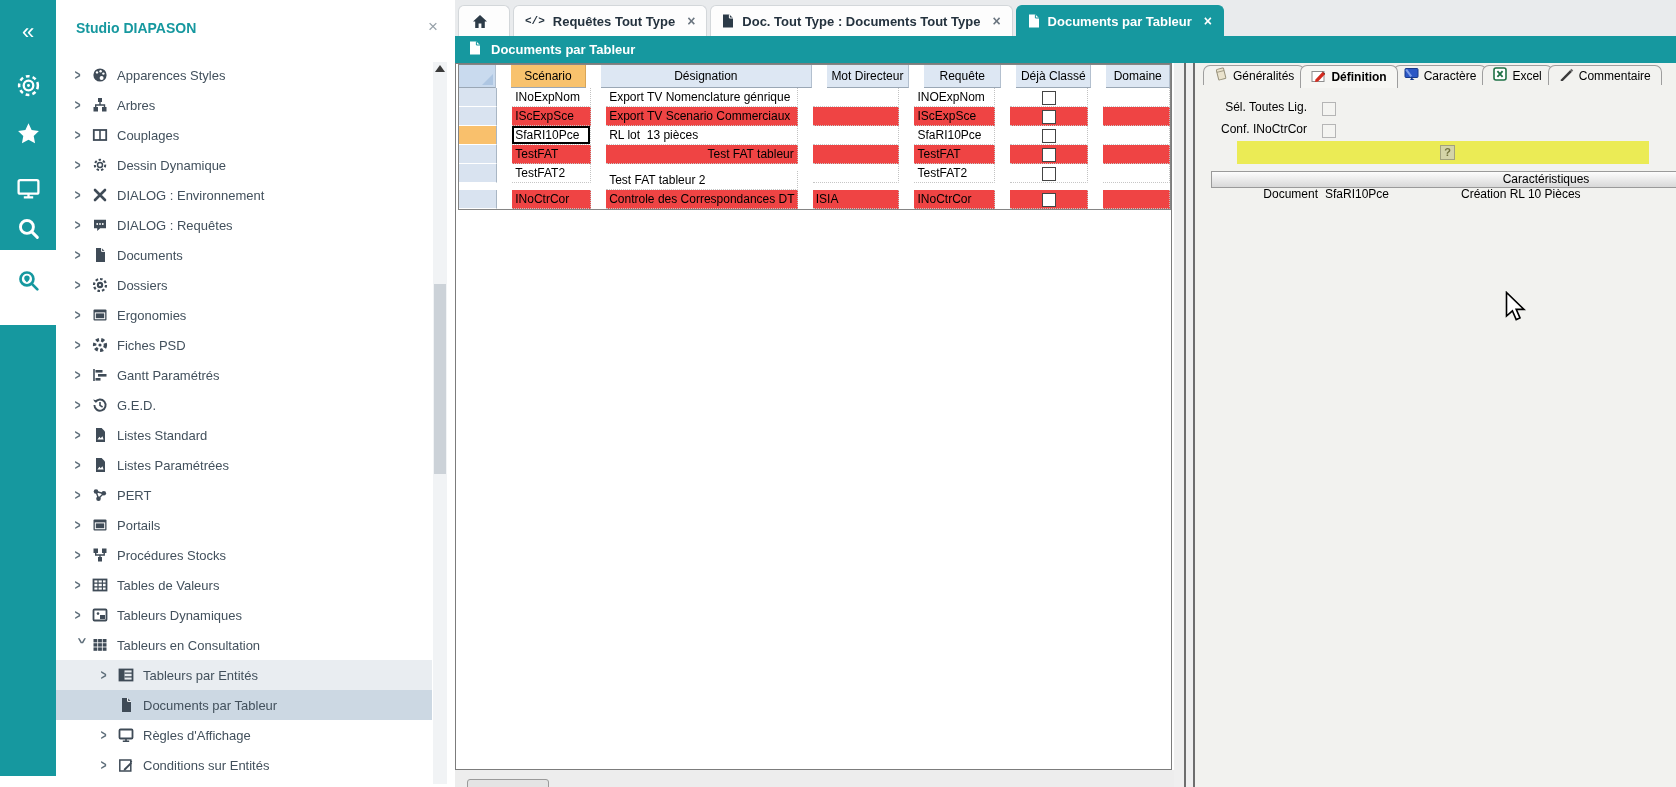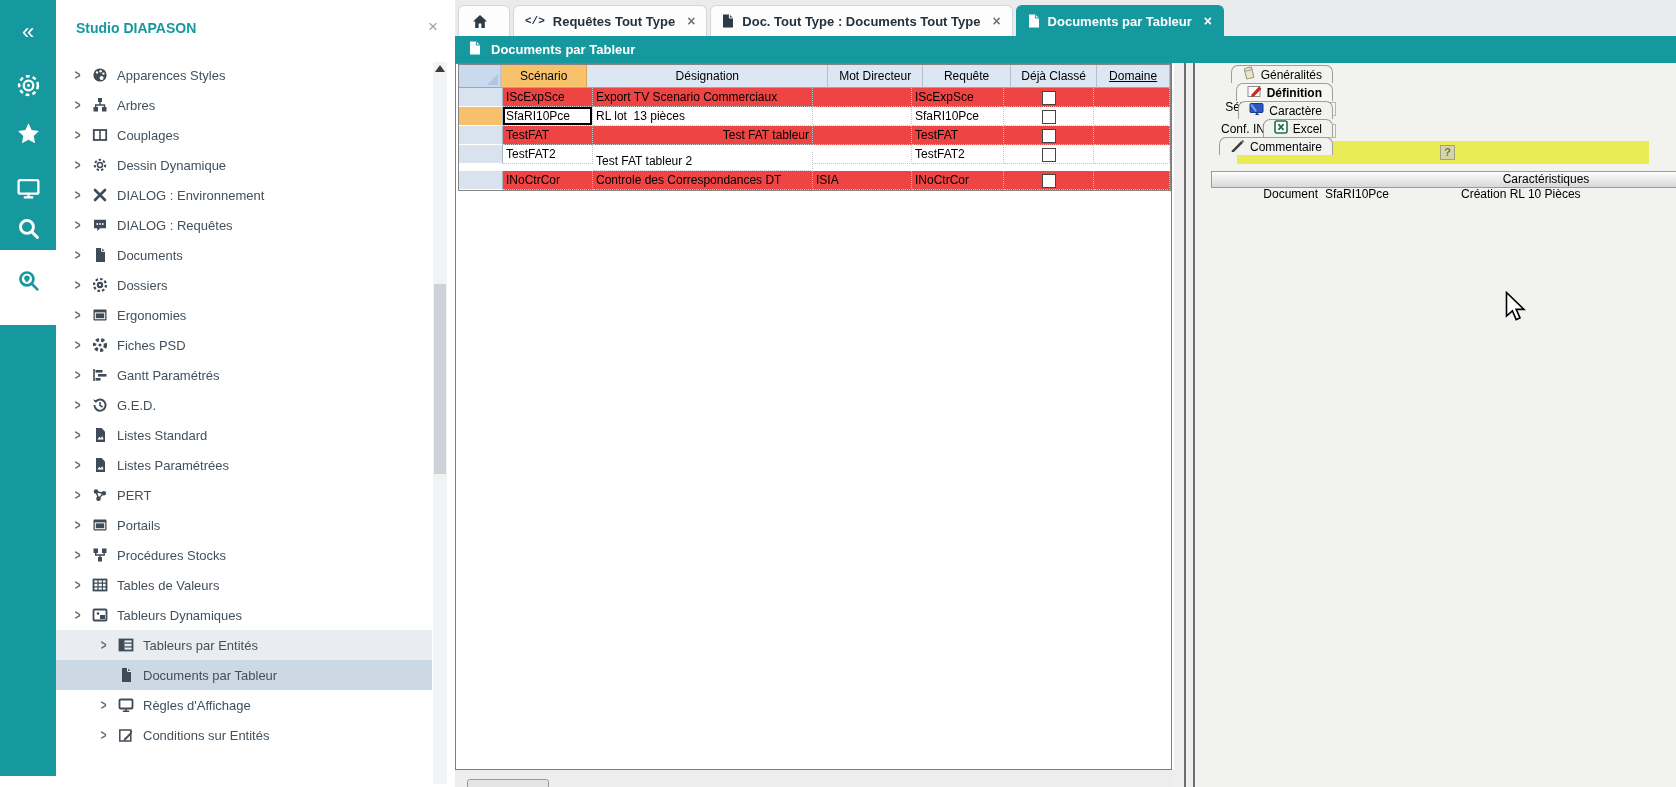--- a/index.html
+++ b/index.html
@@ -37,42 +37,42 @@
   .mtab .tclose{margin-left:12px;color:#6b7680;font-size:14px;line-height:1;}
   .mtab.active{background:#16989f;border-color:#16989f;color:#fff;}
   .mtab.active .tclose{color:#fff;}
   .mtab.home{padding:0 13px;}
   
   .banner{position:absolute;left:455px;top:36px;width:1221px;height:27px;background:#16989f;display:flex;align-items:center;padding-left:14px;box-sizing:border-box;}
   .banner .blabel{color:#fff;font-size:13px;font-weight:700;margin-left:10px;}
   
   .tpanel{position:absolute;left:455px;top:63px;width:717px;height:707px;background:#fff;border:1px solid #7c7c7c;box-sizing:border-box;}
   .grid{position:absolute;left:2px;top:0;width:713px;border:1px solid #858585;box-sizing:border-box;background:#fff;font-size:12px;color:#000;}
-  .g-row{display:flex;}
+  .g-row{display:flex;gap:15px;}
   .g-cell{box-sizing:border-box;overflow:hidden;white-space:pre;}
   .g-head .g-cell{height:23px;line-height:22px;text-align:center;background:#dde7f3;border-right:1px solid #b3c0cf;border-bottom:1px solid #9aa7b5;}
   .g-head .g-cell.orange{background:#f8c26d;border-right:1px solid #d8a558;}
   .g-head .g-cell.corner{position:relative;background:#c9daee;}
   .g-head .g-cell.corner .tri{position:absolute;right:2px;bottom:2px;width:0;height:0;border-left:11px solid transparent;border-bottom:11px solid #aec6e2;}
   .g-body .g-cell{height:19px;line-height:18px;padding:0 3px;border-right:1px dotted #c2c2c2;border-bottom:1px dotted #c6c6c6;}
   .g-body .g-cell.rowhead{padding:0;background:#d9e3f0;border-right:1px solid #a9b6c4;border-bottom:1px solid #fff;}
   .g-body .g-cell.rowhead.selhead{background:#f9c06c;}
   .g-body .g-row.alt .g-cell:not(.rowhead){background:#ef4444;}
   .g-body .g-cell.selcell{box-shadow:inset 0 0 0 2px #000;background:#fff !important;}
   .cbx{width:12px;height:12px;border:1px solid #444;background:#fff;margin:3px auto 0;}
   .g-body .g-cell.ccenter{padding:0;}
   
   .bstrip{position:absolute;left:455px;top:770px;width:719px;height:17px;background:#ededed;}
   .bbtn{position:absolute;left:12px;top:9px;width:82px;height:12px;background:#e4e4e4;border:1px solid #9a9a9a;border-radius:3px 3px 0 0;box-sizing:border-box;cursor:pointer;}
   
   .split{position:absolute;left:1174px;top:63px;width:19px;height:724px;background:#efefef;}
   .split .l1{position:absolute;left:10px;top:0;width:2px;height:100%;background:#6e6e6e;}
   
   .dpanel{position:absolute;left:1193px;top:63px;width:483px;height:724px;background:#f2f2ef;border-left:2px solid #6e6e6e;box-sizing:border-box;font-size:12px;color:#000;}
-  .dtabs{position:absolute;left:24px;top:2px;display:flex;align-items:flex-end;height:23px;flex-direction:column;}
+  .dtabs{position:absolute;left:8px;top:2px;display:flex;height:23px;}
   .dtab{position:relative;display:flex;align-items:center;gap:5px;height:19px;padding:0 10px;margin-right:-5px;background:#f2f2ef;border:1px solid #9e9e9e;border-bottom:none;border-radius:7px 7px 0 0;cursor:pointer;z-index:1;white-space:nowrap;}
   .dtab.active{height:22px;background:#f6f6f3;font-weight:700;z-index:3;}
   .dfield{position:absolute;display:flex;align-items:flex-start;}
   .dlabel{display:inline-block;width:104px;text-align:right;}
   .dcbx{position:absolute;width:12px;height:12px;border:1px solid #b5b5b5;background:#f4f4f1;}
   .yellowrow{position:absolute;left:42px;top:78px;width:412px;height:23px;background:#ebeb55;}
   .yellowrow span{position:absolute;top:4px;margin-top:42px;}
   .y-doclabel{left:10px;width:71px;text-align:right;}
   .y-value{left:88px;}
   .y-desc{left:224px;}
@@ -341,20 +341,39 @@
           <span class="tw-chev">&gt;</span>
           <span class="tw-icon">
             <svg width="16" height="16" viewBox="0 0 16 16">
               <rect x="1.5" y="2.5" width="13" height="11" rx="1" fill="none" stroke="#3f4b57" stroke-width="1.8"></rect>
               <rect x="8" y="8" width="5" height="4" fill="#3f4b57"></rect>
               <circle cx="6" cy="6.6" r="1.3" fill="#3f4b57"></circle>
             </svg>
           </span>
           <span class="tw-label">Tableurs Dynamiques</span>
         </div>
+        <div class="tree-item">
+          <span class="tw-chev open">&gt;</span>
+          <span class="tw-icon">
+            <svg width="16" height="16" viewBox="0 0 16 16">
+              <g fill="#3f4b57">
+                <rect x="1.5" y="2" width="3.8" height="3.4"></rect>
+                <rect x="6.1" y="2" width="3.8" height="3.4"></rect>
+                <rect x="10.7" y="2" width="3.8" height="3.4"></rect>
+                <rect x="1.5" y="6.2" width="3.8" height="3.4"></rect>
+                <rect x="6.1" y="6.2" width="3.8" height="3.4"></rect>
+                <rect x="10.7" y="6.2" width="3.8" height="3.4"></rect>
+                <rect x="1.5" y="10.4" width="3.8" height="3.4"></rect>
+                <rect x="6.1" y="10.4" width="3.8" height="3.4"></rect>
+                <rect x="10.7" y="10.4" width="3.8" height="3.4"></rect>
+              </g>
+            </svg>
+          </span>
+          <span class="tw-label">Tableurs en Consultation</span>
+        </div>
         <div class="tree-item lvl1 hl">
           <span class="tw-chev">&gt;</span>
           <span class="tw-icon">
             <svg width="16" height="16" viewBox="0 0 16 16">
               <rect x="1.5" y="2.5" width="13" height="11" fill="none" stroke="#3f4b57" stroke-width="1.8"></rect>
               <rect x="1.5" y="2.5" width="5" height="11" fill="#3f4b57"></rect>
               <path d="M6.5 6.2h8M6.5 9.8h8" stroke="#3f4b57" stroke-width="1.2"></path>
             </svg>
           </span>
           <span class="tw-label">Tableurs par Entités</span>
@@ -444,23 +463,32 @@
 
   <div class="tpanel">
     <div class="grid" id="grid">
         <div class="g-row g-head">
           <div class="g-cell corner" style="width: 44px;"><div class="tri"></div></div>
           <div class="g-cell orange" style="width: 90px;">Scénario</div>
           <div class="g-cell" style="width: 252px;">Désignation</div>
           <div class="g-cell" style="width: 99px;">Mot Directeur</div>
           <div class="g-cell" style="width: 92px;">Requête</div>
           <div class="g-cell" style="width: 90px;">Déjà Classé</div>
-          <div class="g-cell" style="width: 76px; text-decoration: underline;">Domaine</div>
+          <div class="g-cell" style="width: 76px;">Domaine</div>
         </div>
         <div class="g-body">
+          <div class="g-row">
+            <div class="g-cell rowhead" style="width: 44px;"></div>
+            <div class="g-cell" style="width: 90px;">INoExpNom</div>
+            <div class="g-cell" style="width: 220px;">Export TV Nomenclature génrique</div>
+            <div class="g-cell" style="width: 99px;"></div>
+            <div class="g-cell" style="width: 92px;">INOExpNom</div>
+            <div class="g-cell ccenter" style="width: 90px;"><div class="cbx"></div></div>
+            <div class="g-cell" style="width: 76px;"></div>
+          </div>
           <div class="g-row alt">
             <div class="g-cell rowhead" style="width: 44px;"></div>
             <div class="g-cell" style="width: 90px;">IScExpSce</div>
             <div class="g-cell" style="width: 220px;">Export TV Scenario Commerciaux</div>
             <div class="g-cell" style="width: 99px;"></div>
             <div class="g-cell" style="width: 92px;">IScExpSce</div>
             <div class="g-cell ccenter" style="width: 90px;"><div class="cbx"></div></div>
             <div class="g-cell" style="width: 76px;"></div>
           </div>
           <div class="g-row">

